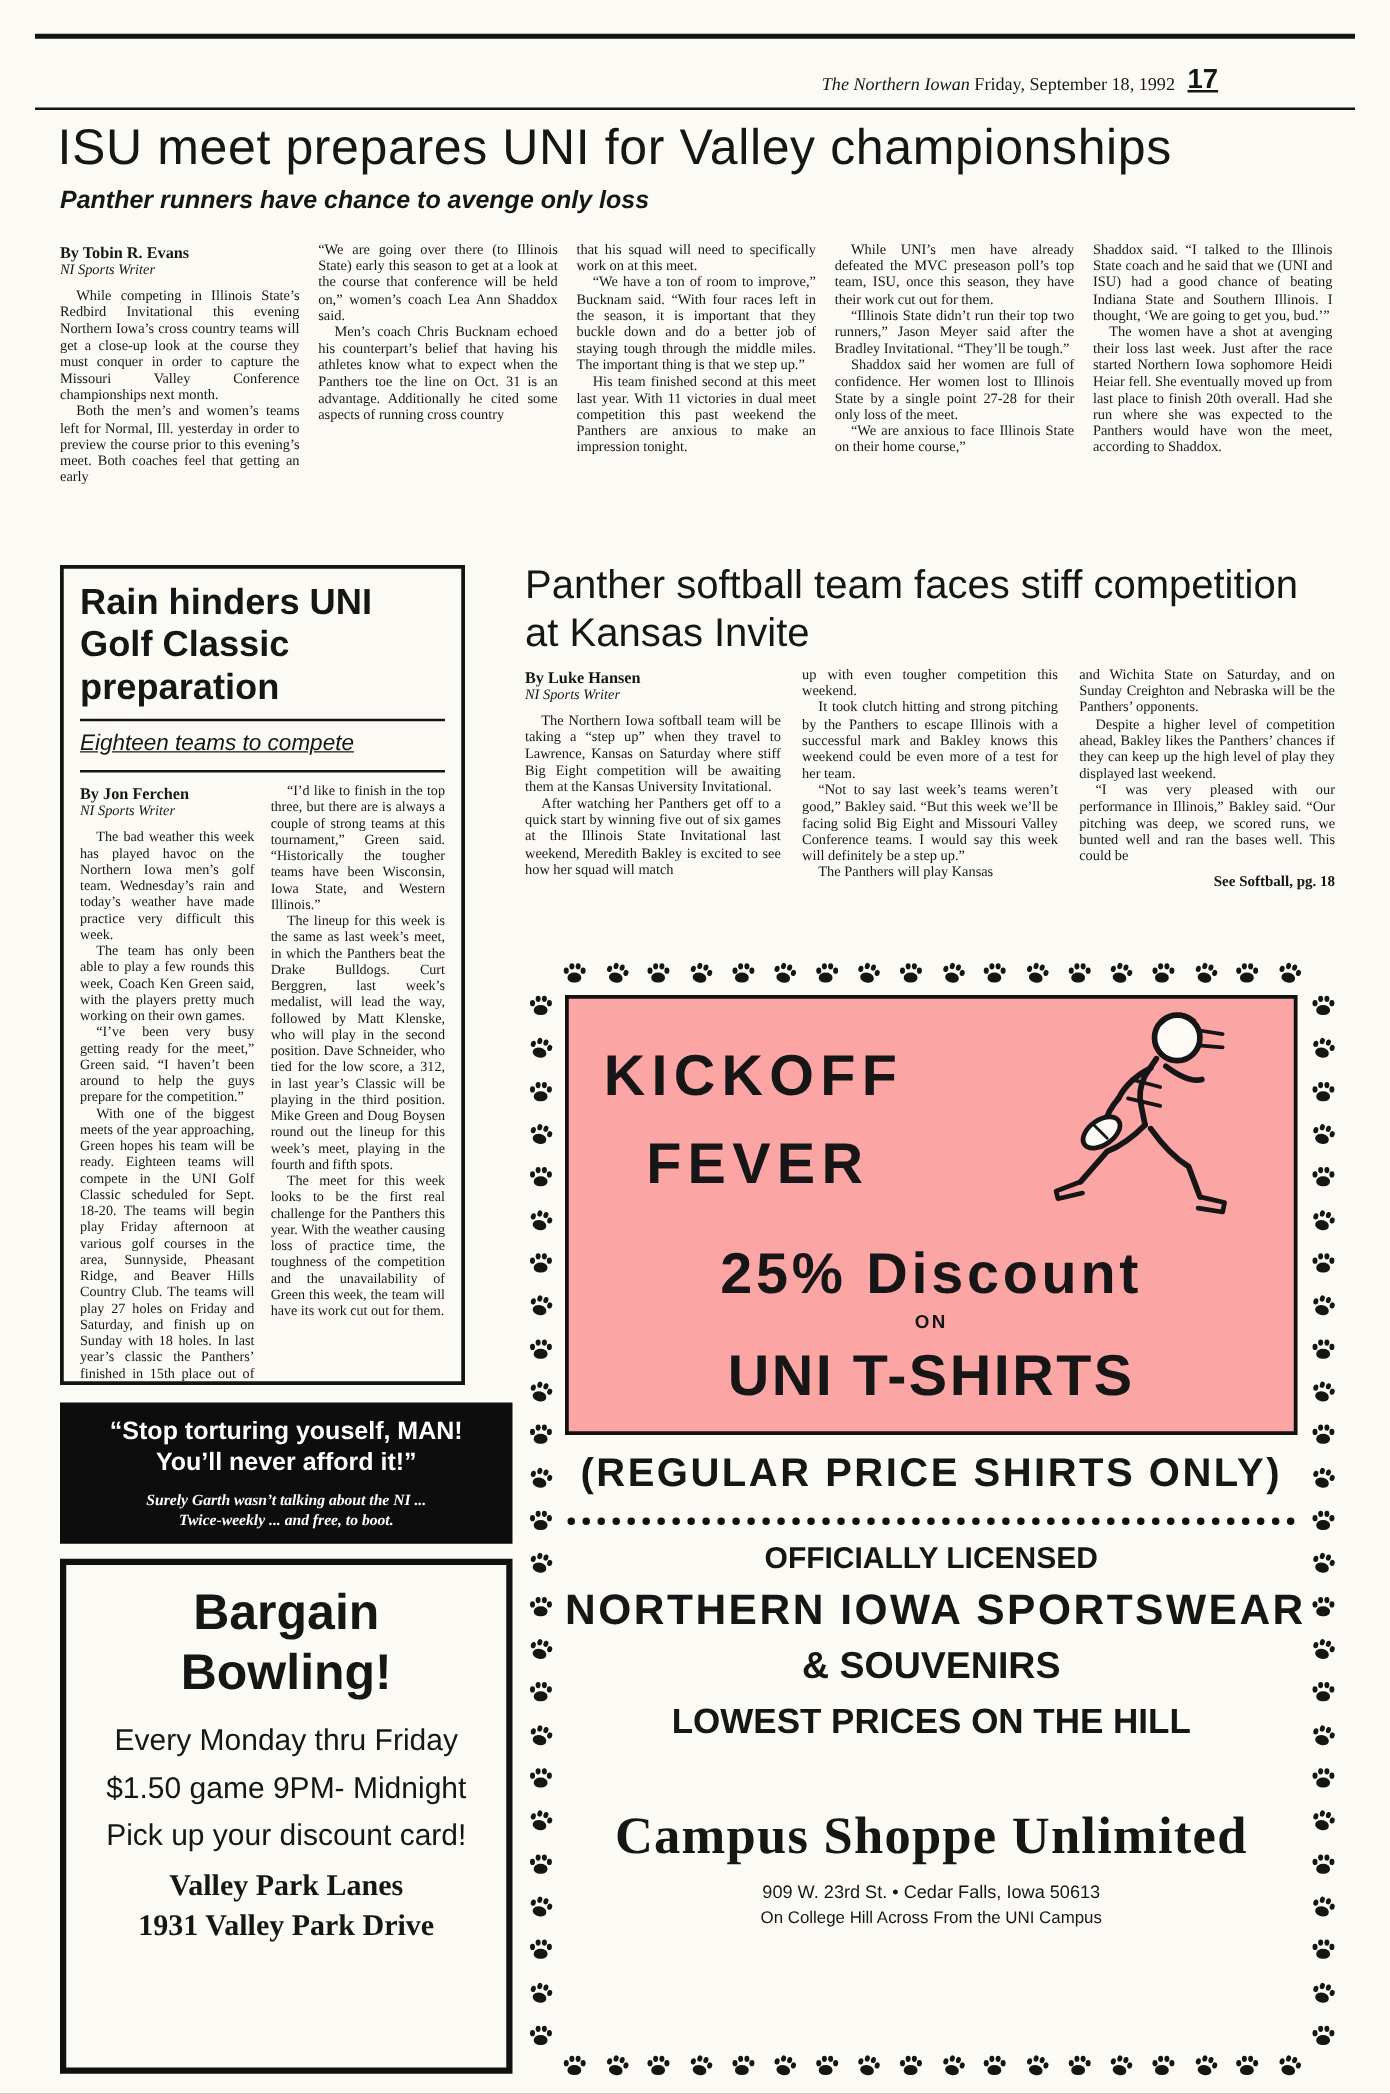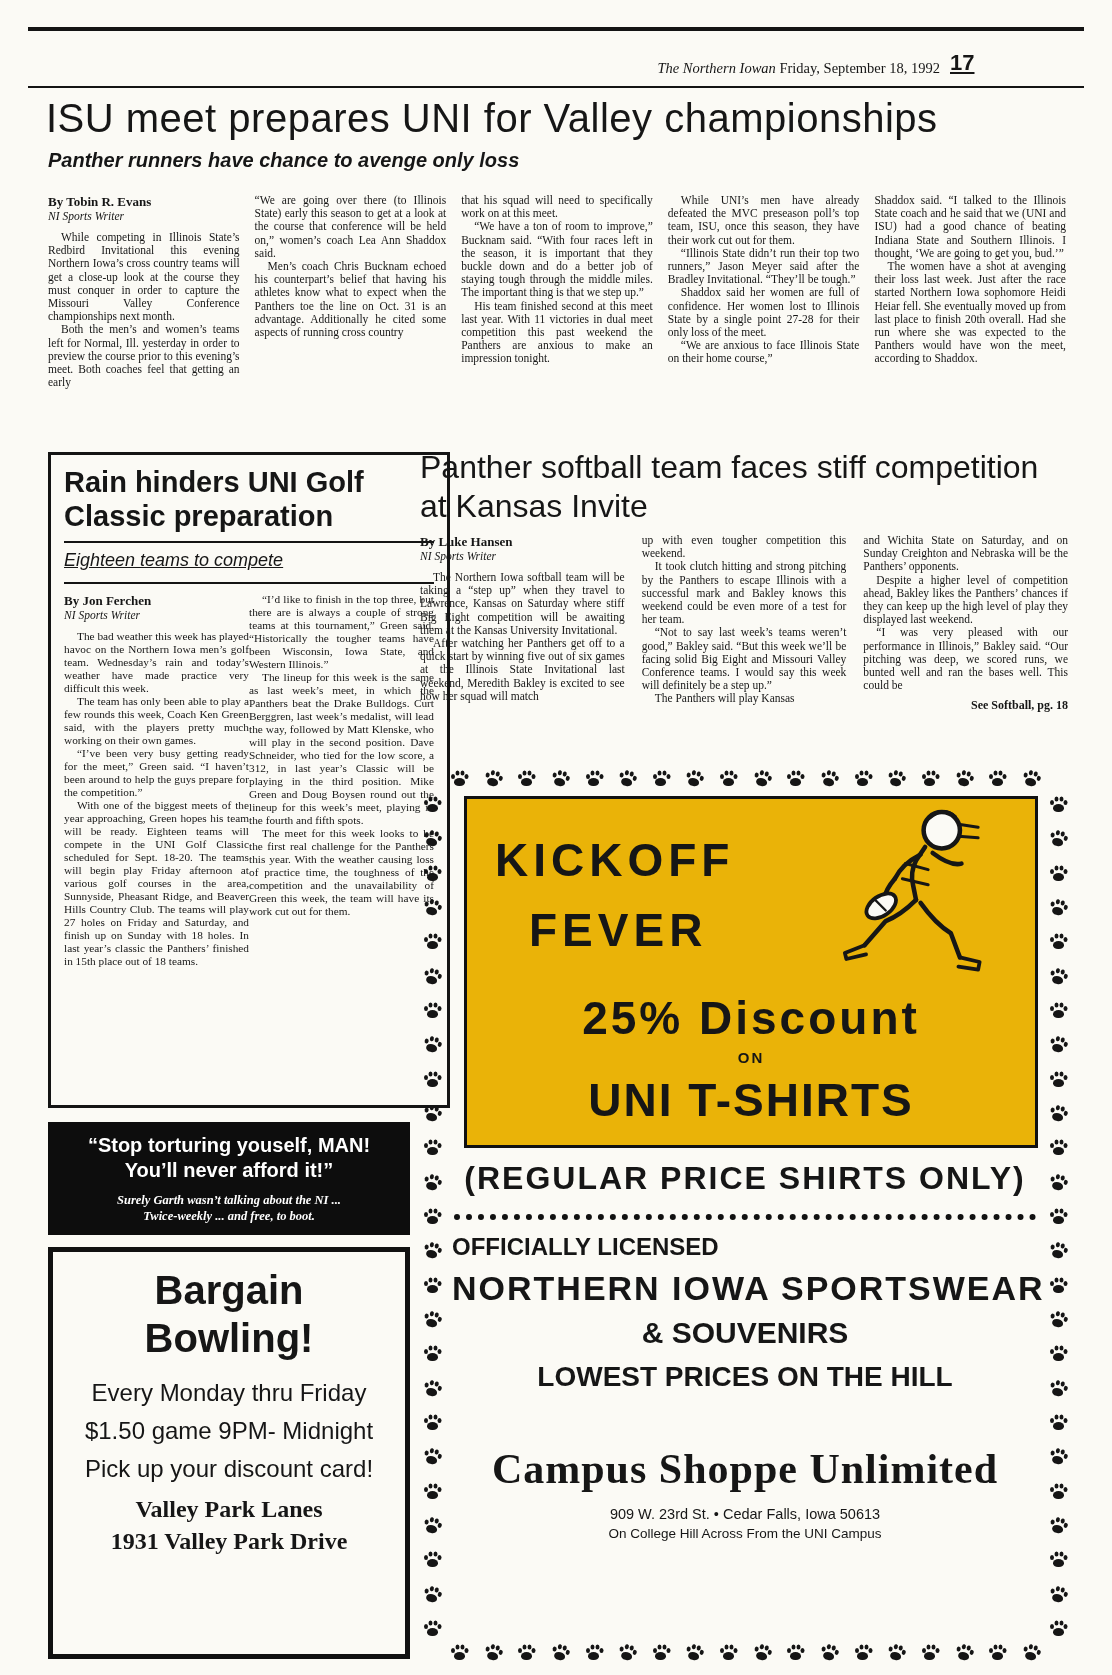--- a/index.html
+++ b/index.html
@@ -27,26 +27,26 @@
   .cont p:first-child { text-indent:0; }
 
   .cols { display:flex; }
   .main-cols { position:absolute; left:48px; top:194px; width:1018px; height:254px; gap:15px; overflow:hidden; }
   .col { flex:1 1 0; min-width:0; }
 
   .byline { font:bold 13px "Liberation Serif", serif; }
   .byline-title { font:italic 11.5px "Liberation Serif", serif; margin-bottom:9px; }
 
   
-  .golf-box { position:absolute; left:48px; top:452px; width:402px; height:656px;
+  .golf-box { position:absolute; left:48px; top:452px; width:324px; height:656px;
     border:3px solid #141414; padding:10px 13px; overflow:hidden; }
   .golf-headline { font:bold 29px/34px "Liberation Sans", sans-serif; }
   .golf-rule { height:2px; background:#141414; margin:8px 0 5px; }
   .golf-subhead { font:italic 18px "Liberation Sans", sans-serif; padding:2px 0 3px;text-decoration:underline; }
-  .golf-cols { display:flex; margin-top:9px; font-size:11.3px; line-height:13px; }
+  .golf-cols { display:flex; gap:13px; margin-top:9px; font-size:11.3px; line-height:13px; }
 
   
   .soft-headline { position:absolute; left:420px; top:448px; width:650px;
     font:400 32px/39px "Liberation Sans", sans-serif; }
   .soft-cols { position:absolute; left:420px; top:534px; width:648px; height:236px; gap:17px; overflow:hidden; }
   .see-more { font-weight:bold; text-align:right; margin-top:7px; font-size:12px; text-indent:0; }
 
   
   .ni-ad { position:absolute; left:48px; top:1122px; width:362px; height:113px;
     background:#0d0d0d; color:#fff; text-align:center; padding-top:11px; }
@@ -74,36 +74,36 @@
   .paw-col.right { right:2px; }
   .paw { position:relative; display:block; width:18px; height:17px; }
   .paw:nth-child(even) { transform:rotate(14deg); }
   .paw::before { content:""; position:absolute; left:3.5px; top:8px; width:11px; height:8px;
     background:#151515; border-radius:55% 55% 50% 50%; }
   .paw::after { content:""; position:absolute; left:1px; top:4px; width:4px; height:5px;
     background:#151515; border-radius:50%;
     box-shadow:4.5px -3.5px 0 #151515, 9.5px -3.5px 0 #151515, 13.5px 0 0 #151515; }
 
   .kf-inner { position:absolute; left:32px; right:32px; top:26px; bottom:26px; }
-  .kf-box { position:relative; border:3px solid #111; height:352px; background:#eab308;margin-left:12px; }
+  .kf-box { position:relative; border:3px solid #111; height:352px; background:#fca5a5; }
   .kf-title1 { position:absolute; left:28px; top:34px;
     font:bold 46px "Liberation Sans", sans-serif; letter-spacing:5px; }
   .kf-title2 { position:absolute; left:62px; top:104px;
     font:bold 46px "Liberation Sans", sans-serif; letter-spacing:5px; }
   .kf-player { position:absolute; right:22px; top:4px; }
   .kf-discount { position:absolute; left:0; right:0; top:192px; text-align:center;
     font:bold 46px "Liberation Sans", sans-serif; letter-spacing:3px; }
   .kf-on { position:absolute; left:0; right:0; top:250px; text-align:center;
     font:bold 15px "Liberation Sans", sans-serif; letter-spacing:2px; }
   .kf-shirts { position:absolute; left:0; right:0; top:274px; text-align:center;
     font:bold 46px "Liberation Sans", sans-serif; letter-spacing:2px; }
   .kf-regular { margin-top:12px; text-align:center;
     font:bold 32px "Liberation Sans", sans-serif; letter-spacing:2px; white-space:nowrap; }
   .kf-dots { border-top:6px dotted #111; margin:17px 2px 13px; }
-  .kf-l1 { text-align:left; font:bold 24px "Liberation Sans", sans-serif; margin-top:8px; }
+  .kf-l1 { text-align:center; font:bold 24px "Liberation Sans", sans-serif; margin-top:8px; }
   .kf-l2 { text-align:center; font:bold 34px "Liberation Sans", sans-serif; margin-top:8px; letter-spacing:2px; white-space:nowrap; }
   .kf-l3 { text-align:center; font:bold 30px "Liberation Sans", sans-serif; margin-top:8px; }
   .kf-l4 { text-align:center; font:bold 28px "Liberation Sans", sans-serif; margin-top:11px; }
   .kf-shop { text-align:center; font:bold 42px "Liberation Serif", serif; margin-top:52px; letter-spacing:1px; }
   .kf-addr1 { text-align:center; font:14.5px "Liberation Sans", sans-serif; margin-top:13px; }
   .kf-addr2 { text-align:center; font:13.5px "Liberation Sans", sans-serif; margin-top:4px; }
 </style>
 </head>
 <body>
 

